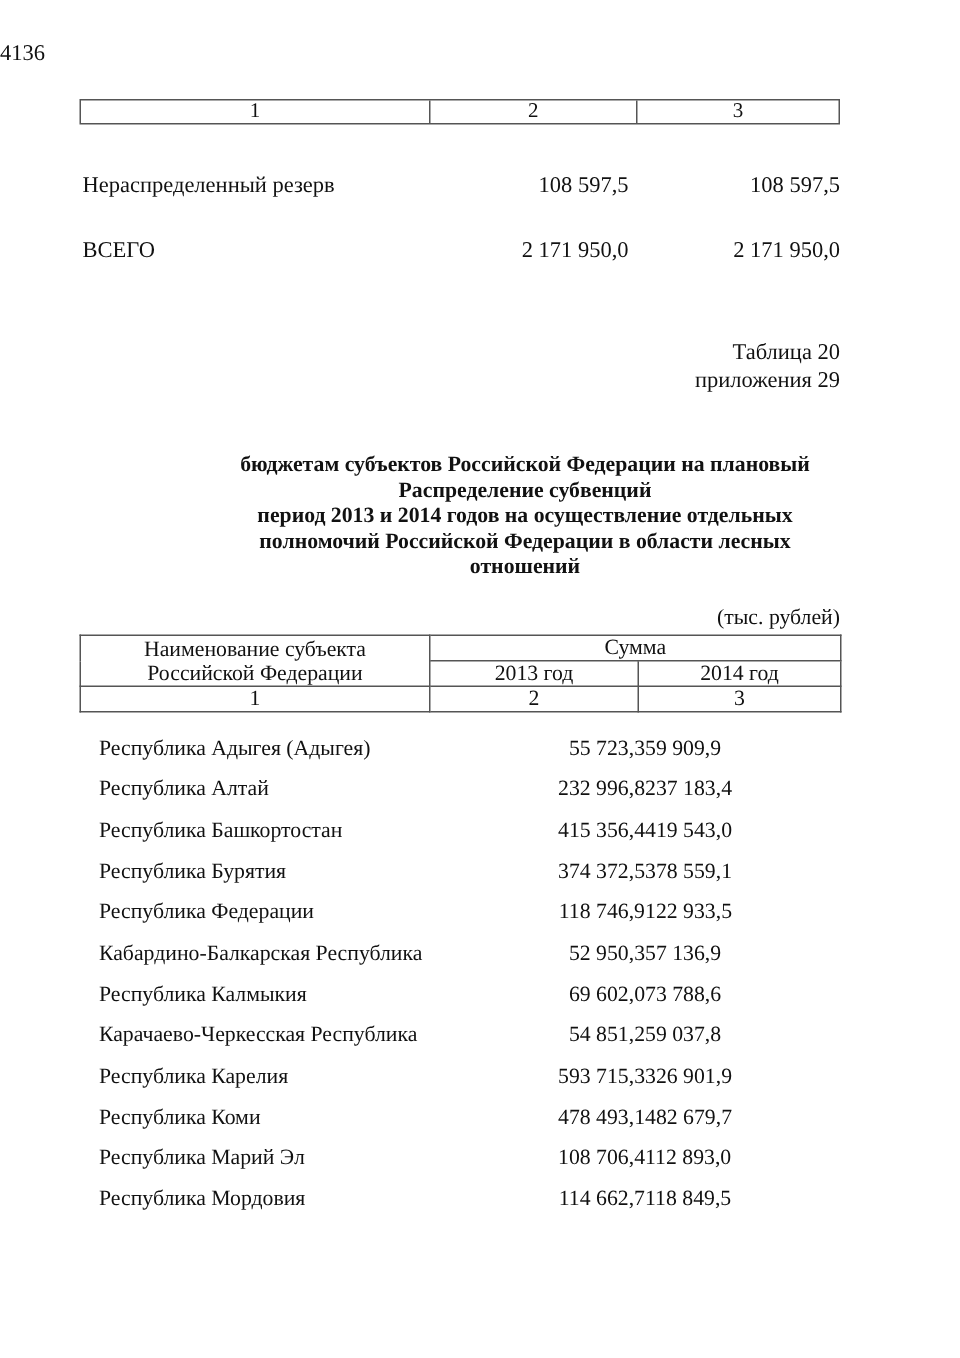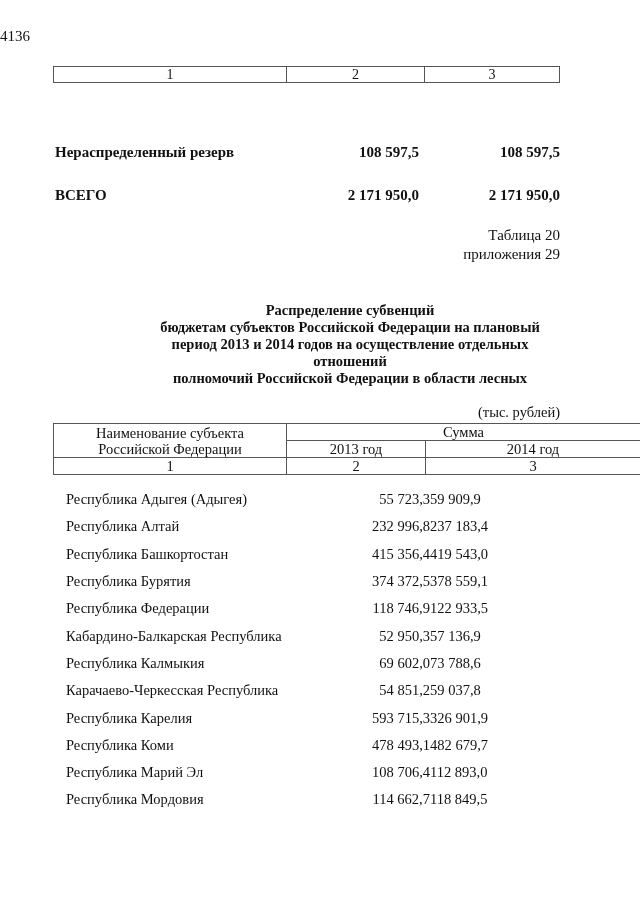--- a/index.html
+++ b/index.html
@@ -11,32 +11,32 @@
     .abs { position: absolute; }
     .page-number { top: 28px; left: 0; width: 640px; text-align: left; font-size: 15px; }
 
     
     .top-header { top: 66px; left: 53px; width: 507px; height: 17px; border: 1px solid #555; box-sizing: border-box; display: flex; }
     .top-header .c { text-align: center; font-size: 14px; line-height: 15px; box-sizing: border-box; }
     .top-header .c1 { width: 233px; border-right: 1px solid #555; }
     .top-header .c2 { width: 138px; border-right: 1px solid #555; }
     .top-header .c3 { flex: 1; }
 
-    .sum-row { left: 55px; width: 505px; font-weight: bold; font-size: 15px; display: flex; margin-top: 28px; }
+    .sum-row { left: 55px; width: 505px; font-weight: normal; font-size: 15px; display: flex; }
     .sum-row .name { width: 230px; }
     .sum-row .v1 { width: 134px; text-align: right; }
     .sum-row .v2 { flex: 1; text-align: right; }
 
     .table-label { right: 80px; text-align: right; font-size: 15px; line-height: 19px; }
 
     .title { top: 302px; left: 80px; width: 540px; text-align: center; font-weight: bold; font-size: 14.5px; line-height: 17px; }
 
     .units { top: 404px; right: 80px; font-size: 14.5px; }
 
-    .head-table { top: 423px; left: 53px; width: 588px; border-collapse: collapse; font-size: 14.5px; }
+    .head-table { top: 423px; left: 53px; width: 508px; border-collapse: collapse; font-size: 14.5px; }
     .head-table td { border: 1px solid #555; text-align: center; padding: 0; line-height: 16px; }
     .head-table .name-col { width: 232px; }
     .head-table .y-col { width: 138px; }
 
     .rows { top: 486px; left: 55px; width: 505px; font-size: 14.5px; }
     .row { display: flex; height: 27.3px; align-items: center; }
     .row .name { width: 290px; margin-left: 11px; }
     .row .v1 { width: 74px; text-align: right; }
     .row .v2 { flex: 1; }
   </style>
@@ -61,25 +61,25 @@
   <span class="v1">2 171 950,0</span>
   <span class="v2">2 171 950,0</span>
 </div>
 
 <div class="abs table-label" style="top:226px">
   <div>Таблица 20</div>
   <div>приложения 29</div>
 </div>
 
 <div class="abs title">
+  <div>бюджетам субъектов Российской Федерации на плановый</div>
   <div>Распределение субвенций</div>
-  <div>бюджетам субъектов Российской Федерации на плановый</div>
   <div>период  2013 и 2014  годов на осуществление отдельных</div>
+  <div>полномочий Российской Федерации в области лесных</div>
   <div>отношений</div>
-  <div>полномочий Российской Федерации в области лесных</div>
 </div>
 
 <div class="abs units">(тыс. рублей)</div>
 
 <table class="abs head-table">
   <tbody>
       <tr>
     <td class="name-col" rowspan="2">
       <div>Наименование субъекта</div>
       <div>Российской Федерации</div>

